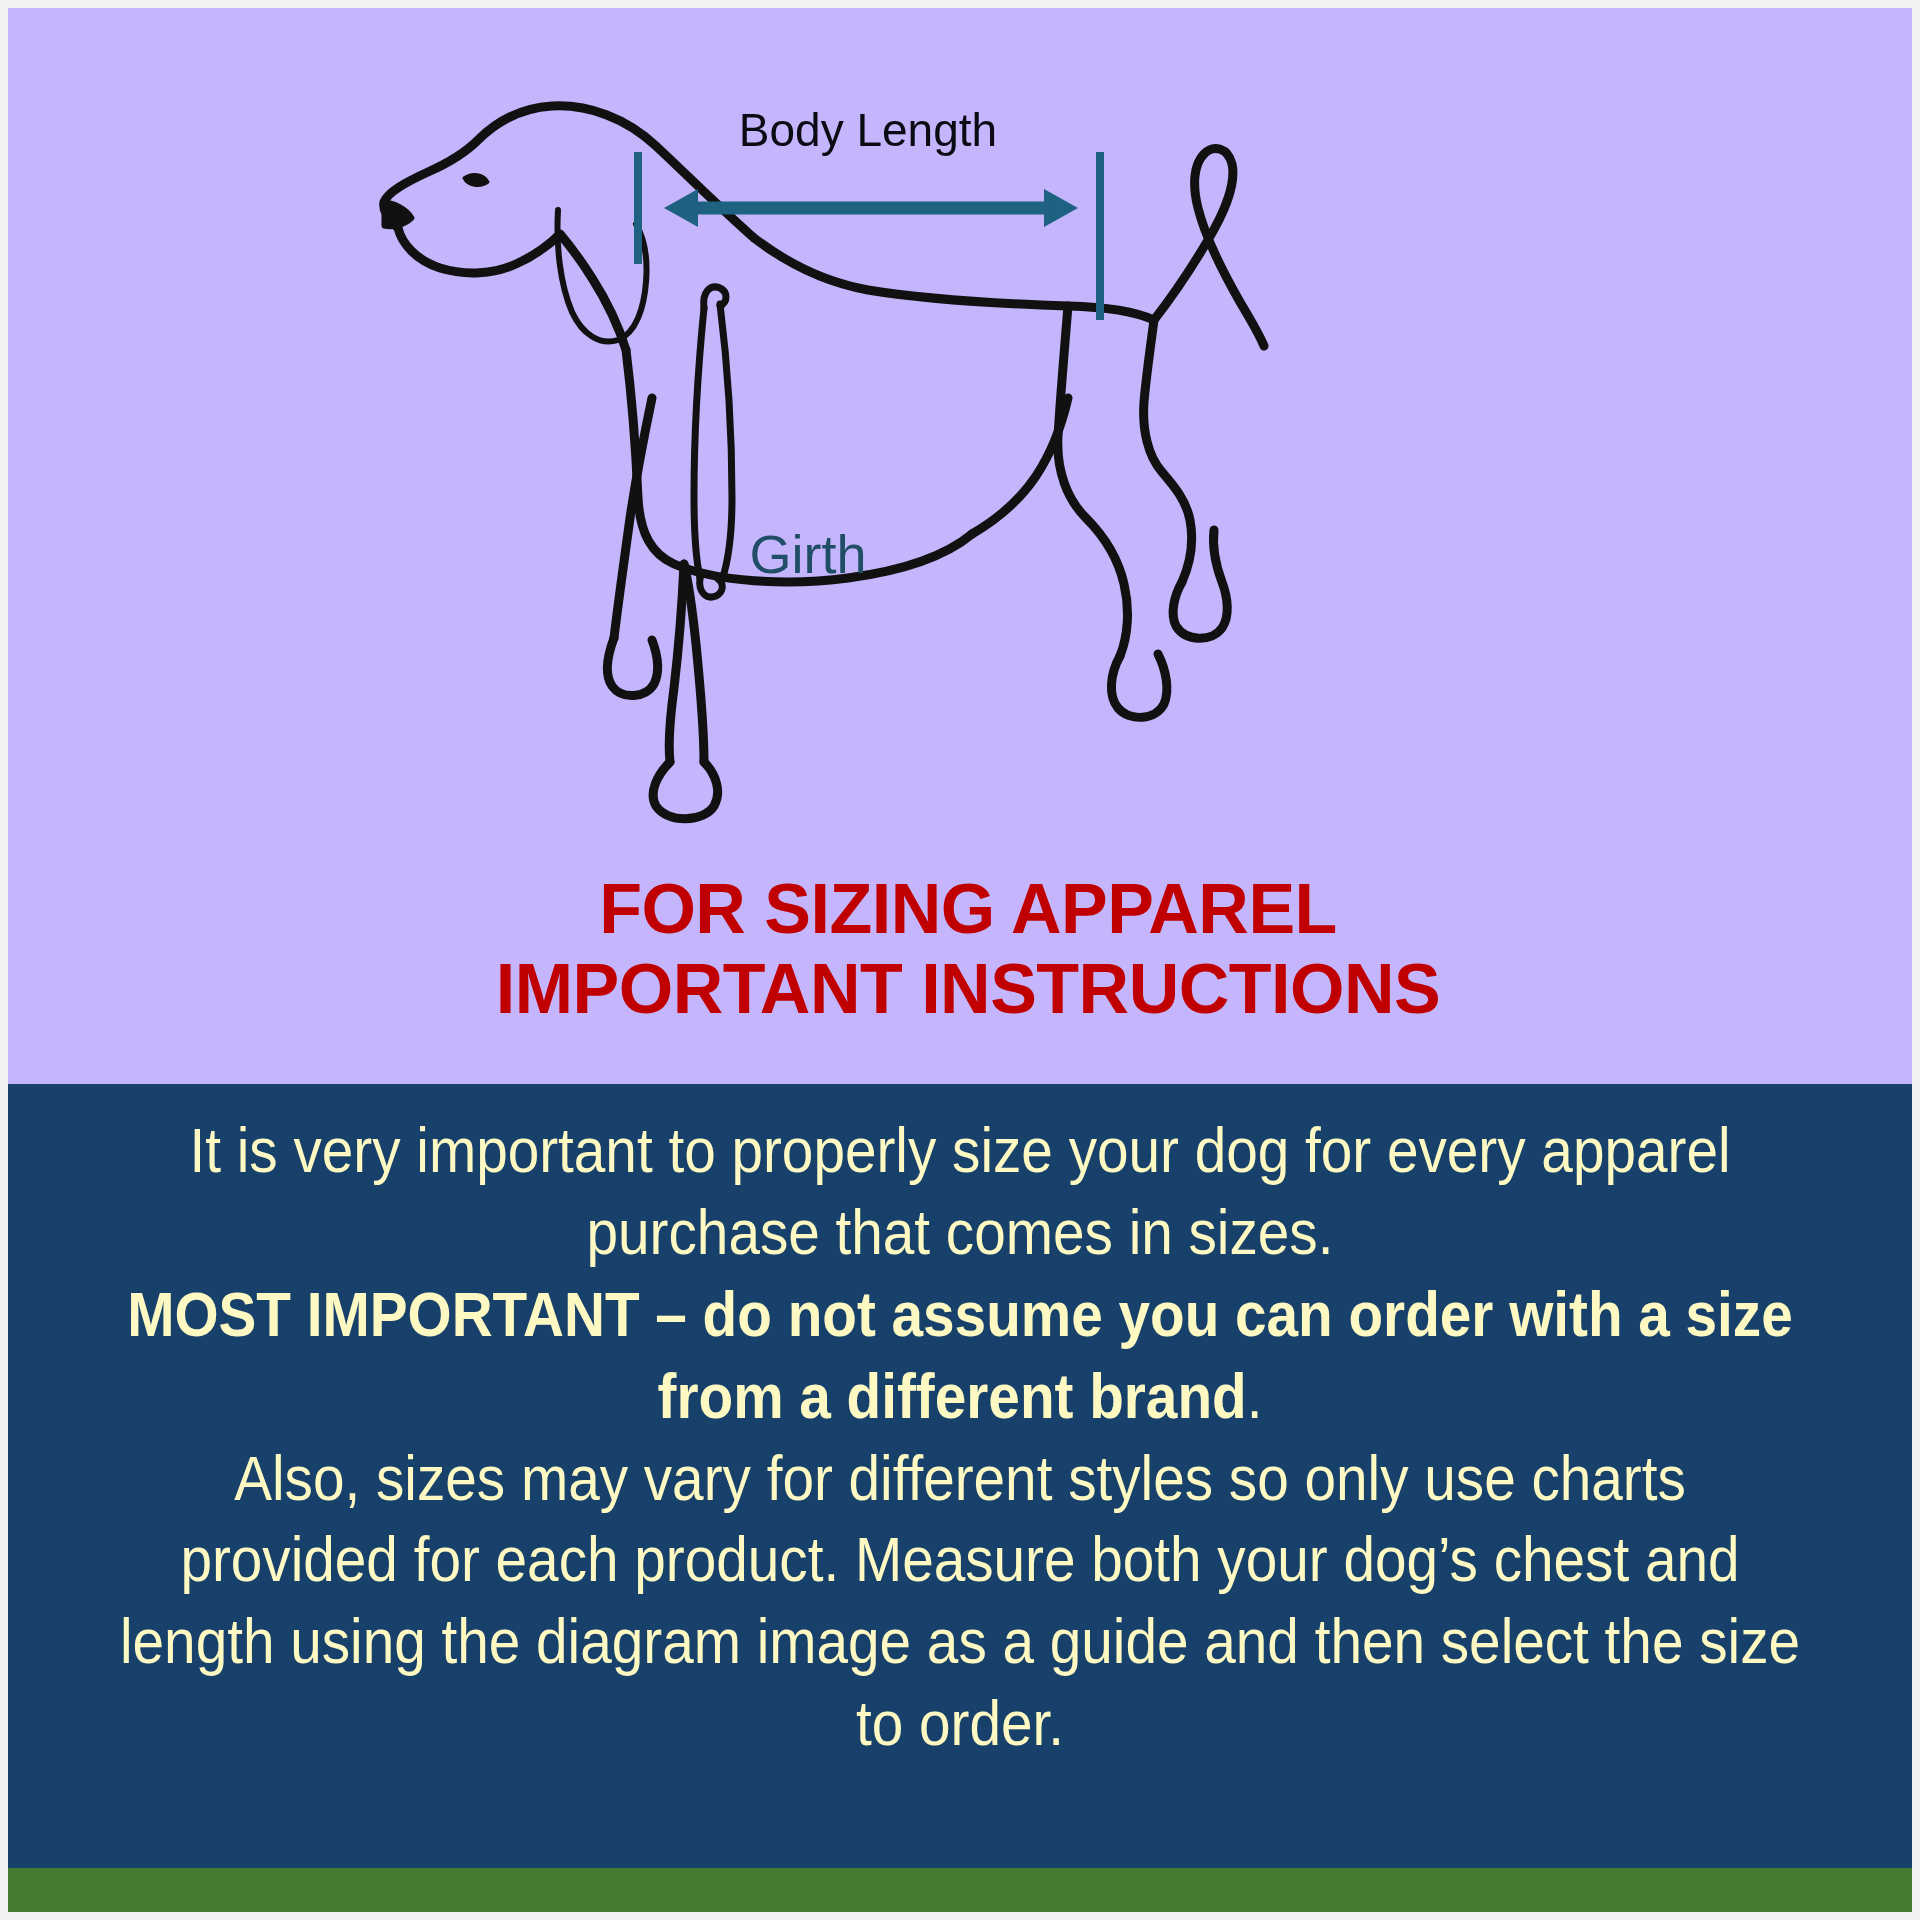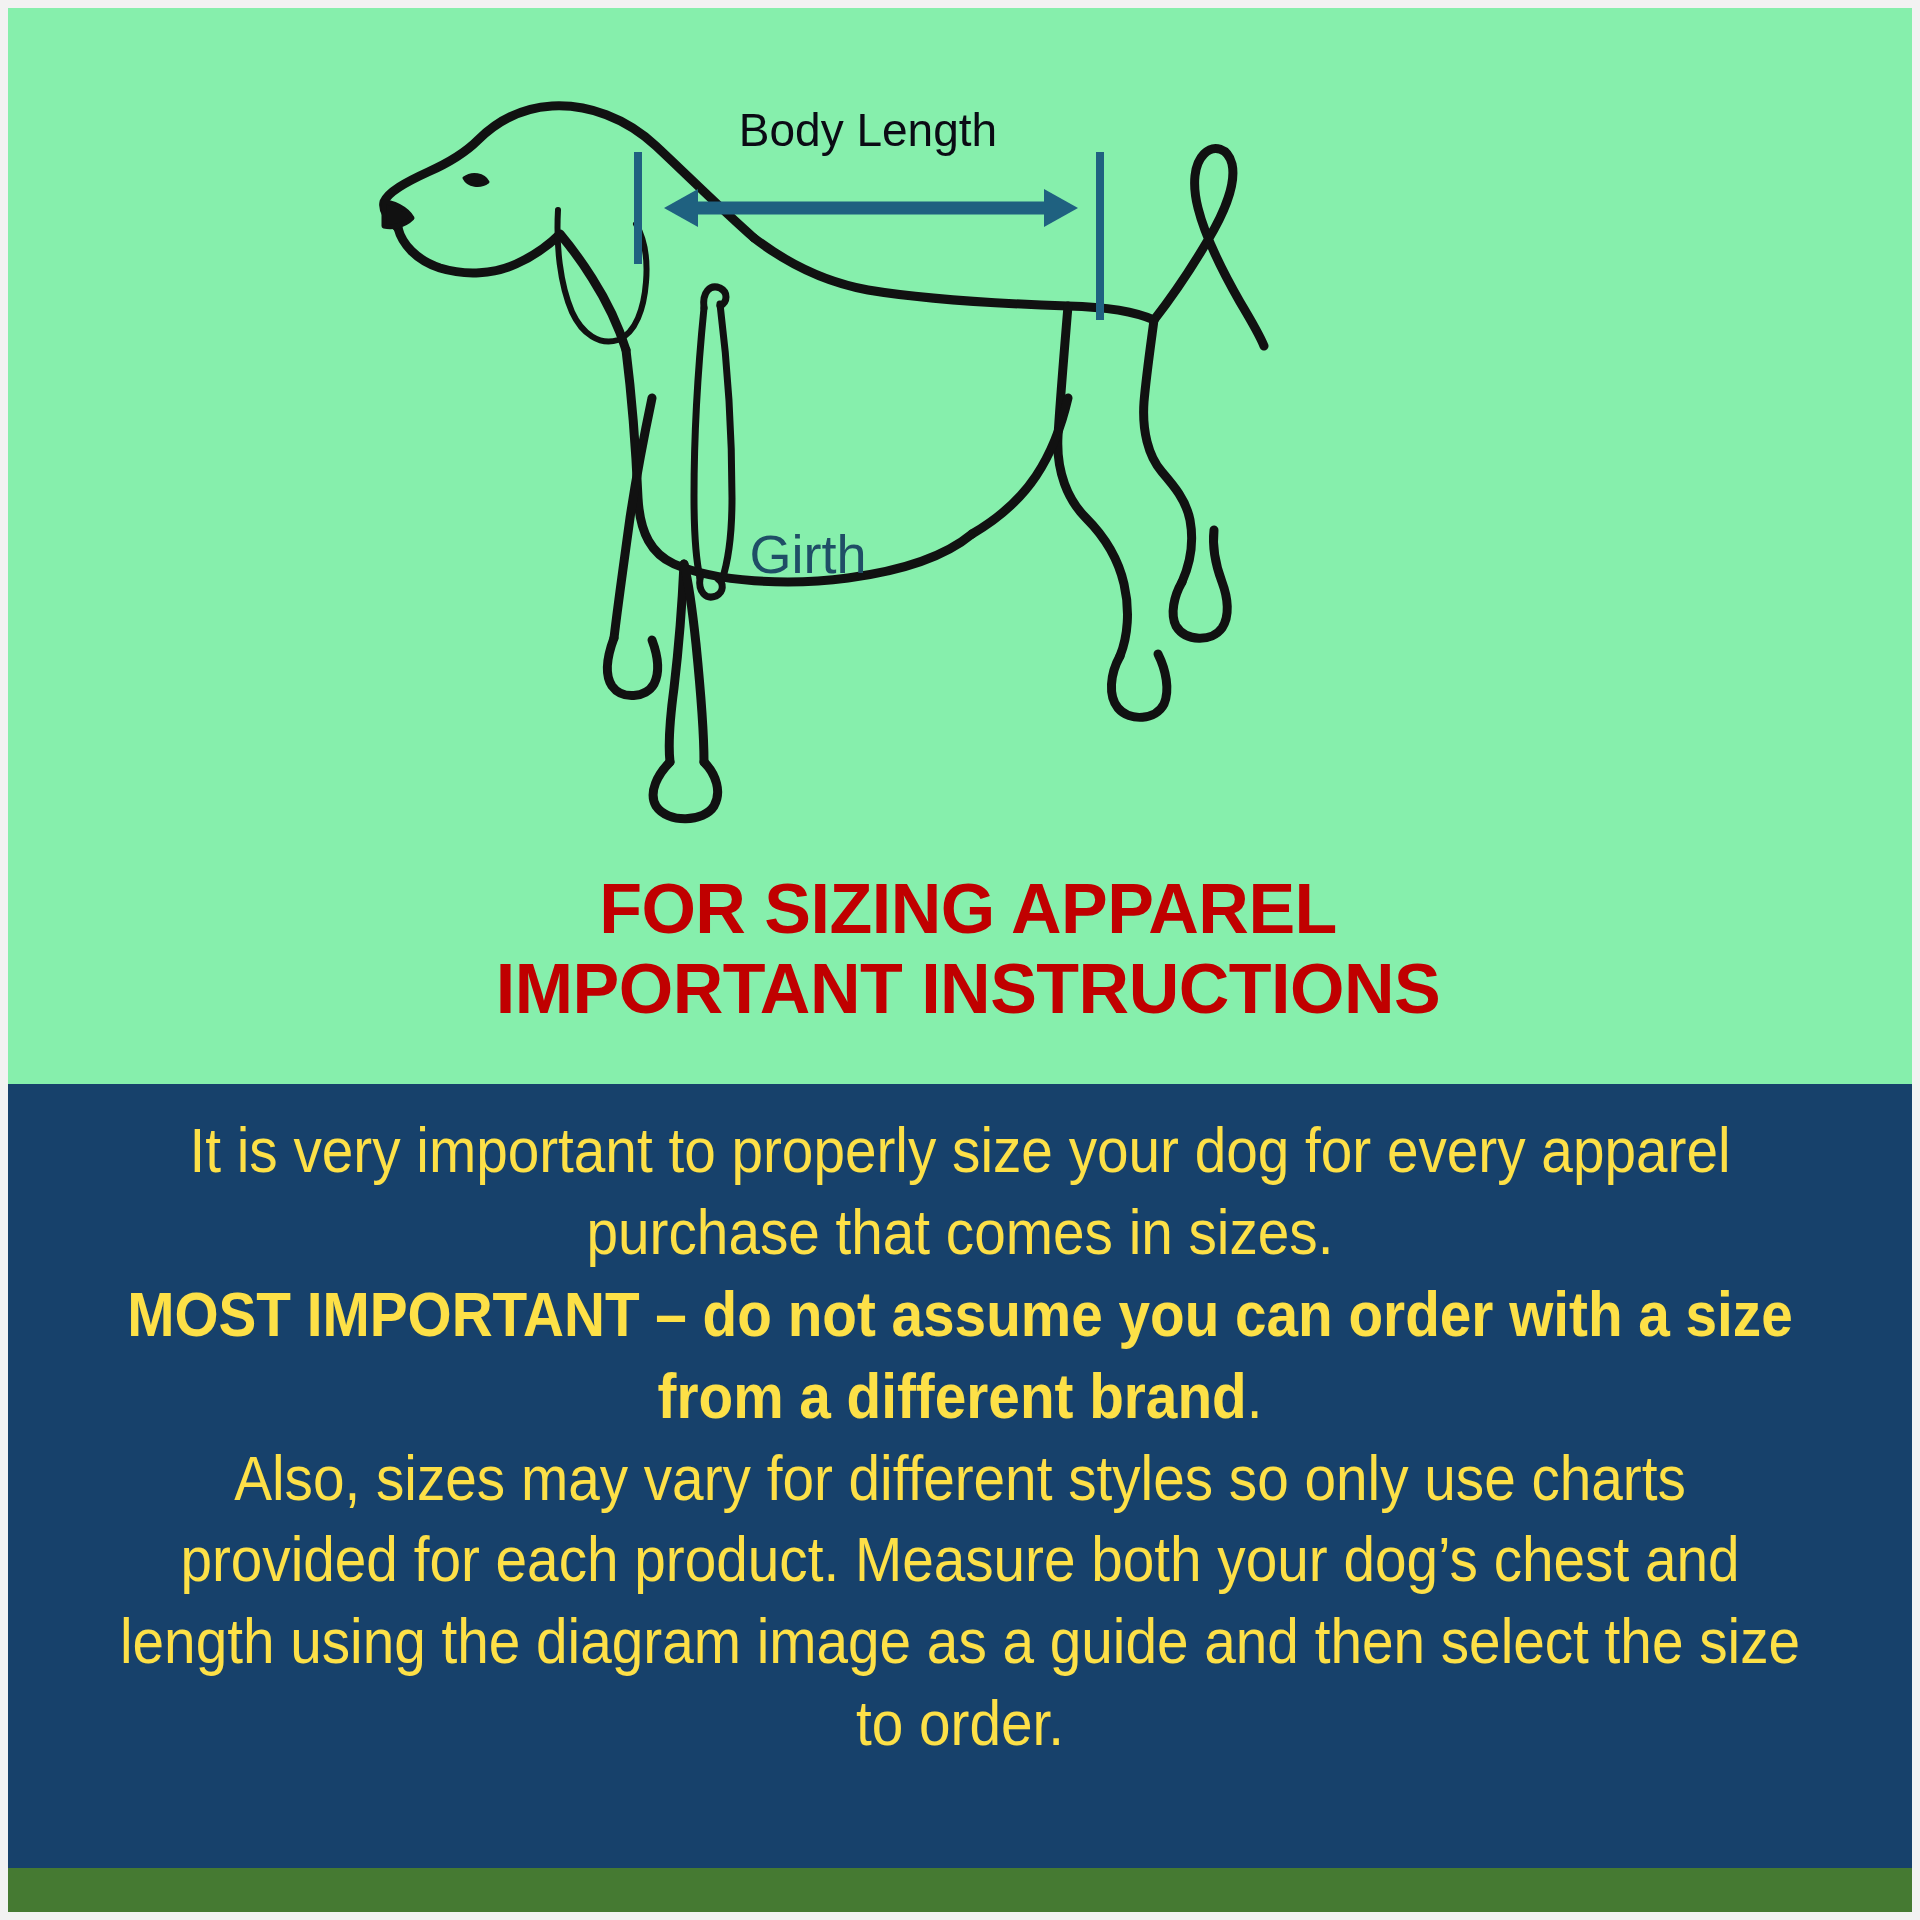--- a/index.html
+++ b/index.html
@@ -24,21 +24,21 @@
     box-sizing: border-box;
   }
 
   
   .white-panel {
     position: absolute;
     left: 8px;
     top: 8px;
     width: 1904px;
     height: 1076px;
-    background: #86efac;
+    background: #c4b5fd;
   }
 
   
   .diagram-wrap {
     position: absolute;
     left: 0;
     top: 0;
     width: 1904px;
     height: 840px;
   }
@@ -67,21 +67,21 @@
   .headline .ln { display: block; white-space: nowrap; }
 
   
   .navy-band {
     position: absolute;
     left: 8px;
     top: 1084px;
     width: 1904px;
     height: 784px;
     background: #17416B;
-    color: #fde047;
+    color: #fef9c3;
     box-sizing: border-box;
     padding: 26px 18px 0 18px;
     text-align: center;
     font-family: "Liberation Sans Narrow", "Liberation Sans", sans-serif;
     font-size: 63px;
     line-height: 1.30;
     font-stretch: condensed;
   }
   .navy-band .para {
     display: block;

